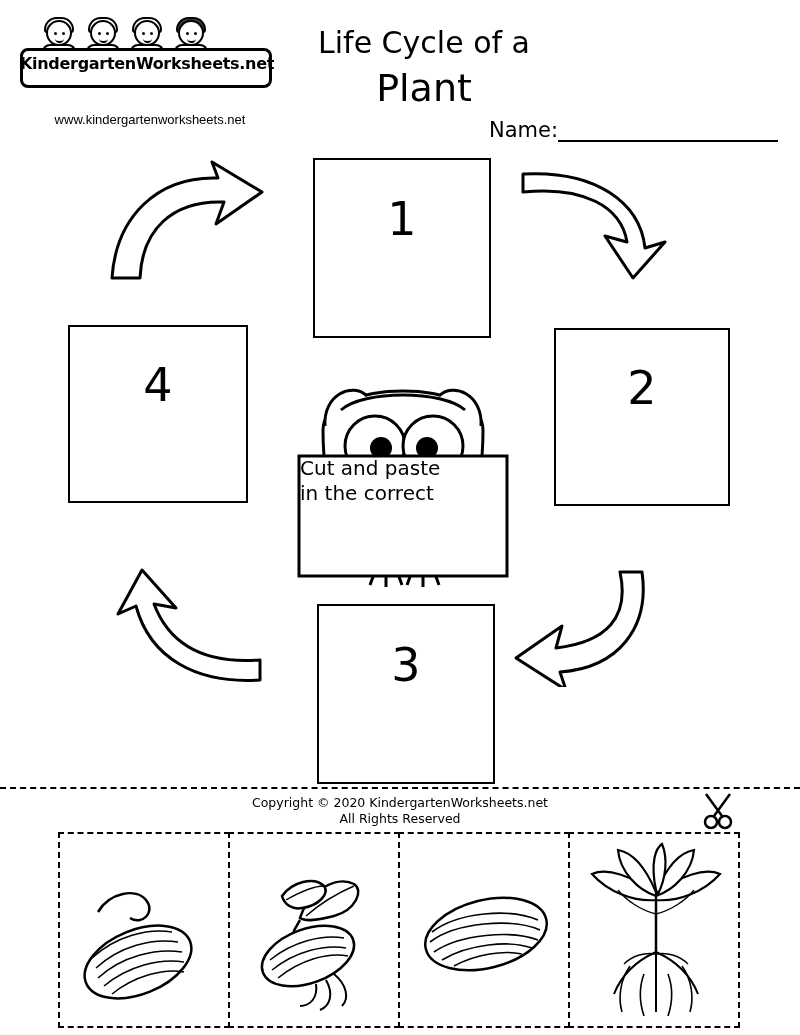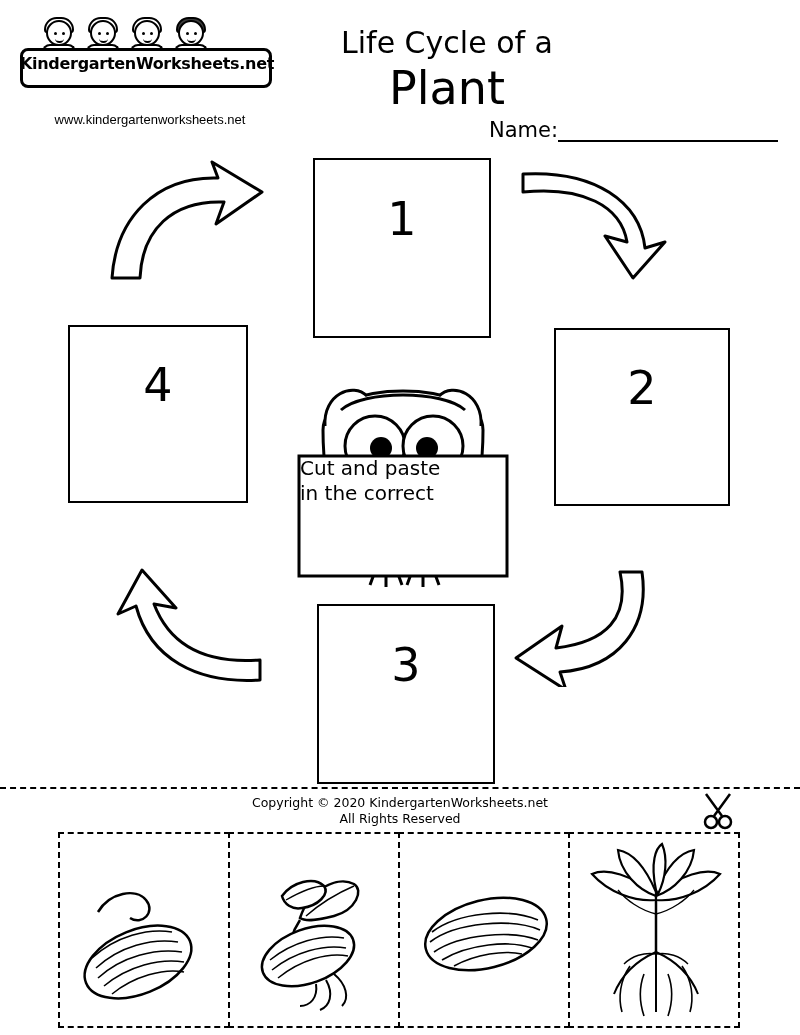--- a/index.html
+++ b/index.html
@@ -123,32 +123,32 @@
   }
   .logo-text .net { font-weight: bold; }
   .logo-url {
     margin-top: 22px;
     font-size: 13px;
     font-family: "Liberation Sans", sans-serif;
   }
 
   .title {
     position: absolute;
-    left: 287px;
+    left: 264px;
     top: 26px;
     width: 320px;
     text-align: center;
     font-family: "DejaVu Sans", sans-serif;
   }
   .title .line1 {
     font-size: 30px;
     line-height: 34px;
   }
   .title .line2 {
-    font-size: 46px;
+    font-size: 38px;
     line-height: 56px;
   }
 
   .name-field {
     position: absolute;
     right: 22px;
     top: 118px;
     display: flex;
     align-items: flex-end;
     margin-left: 44px;

